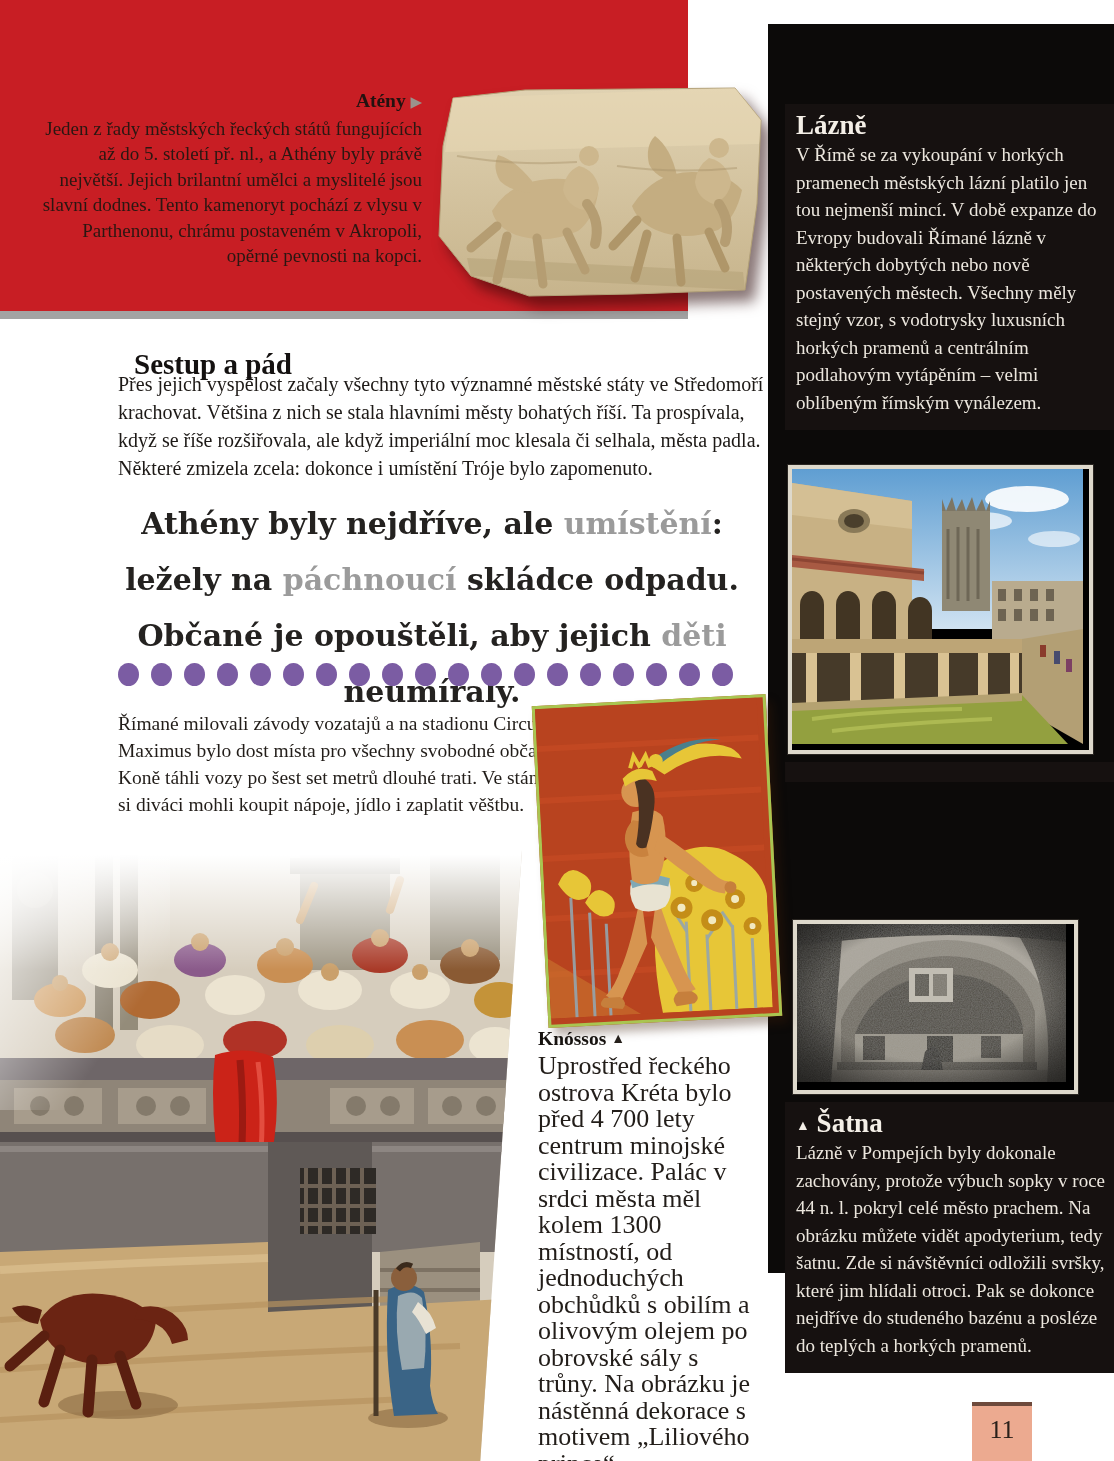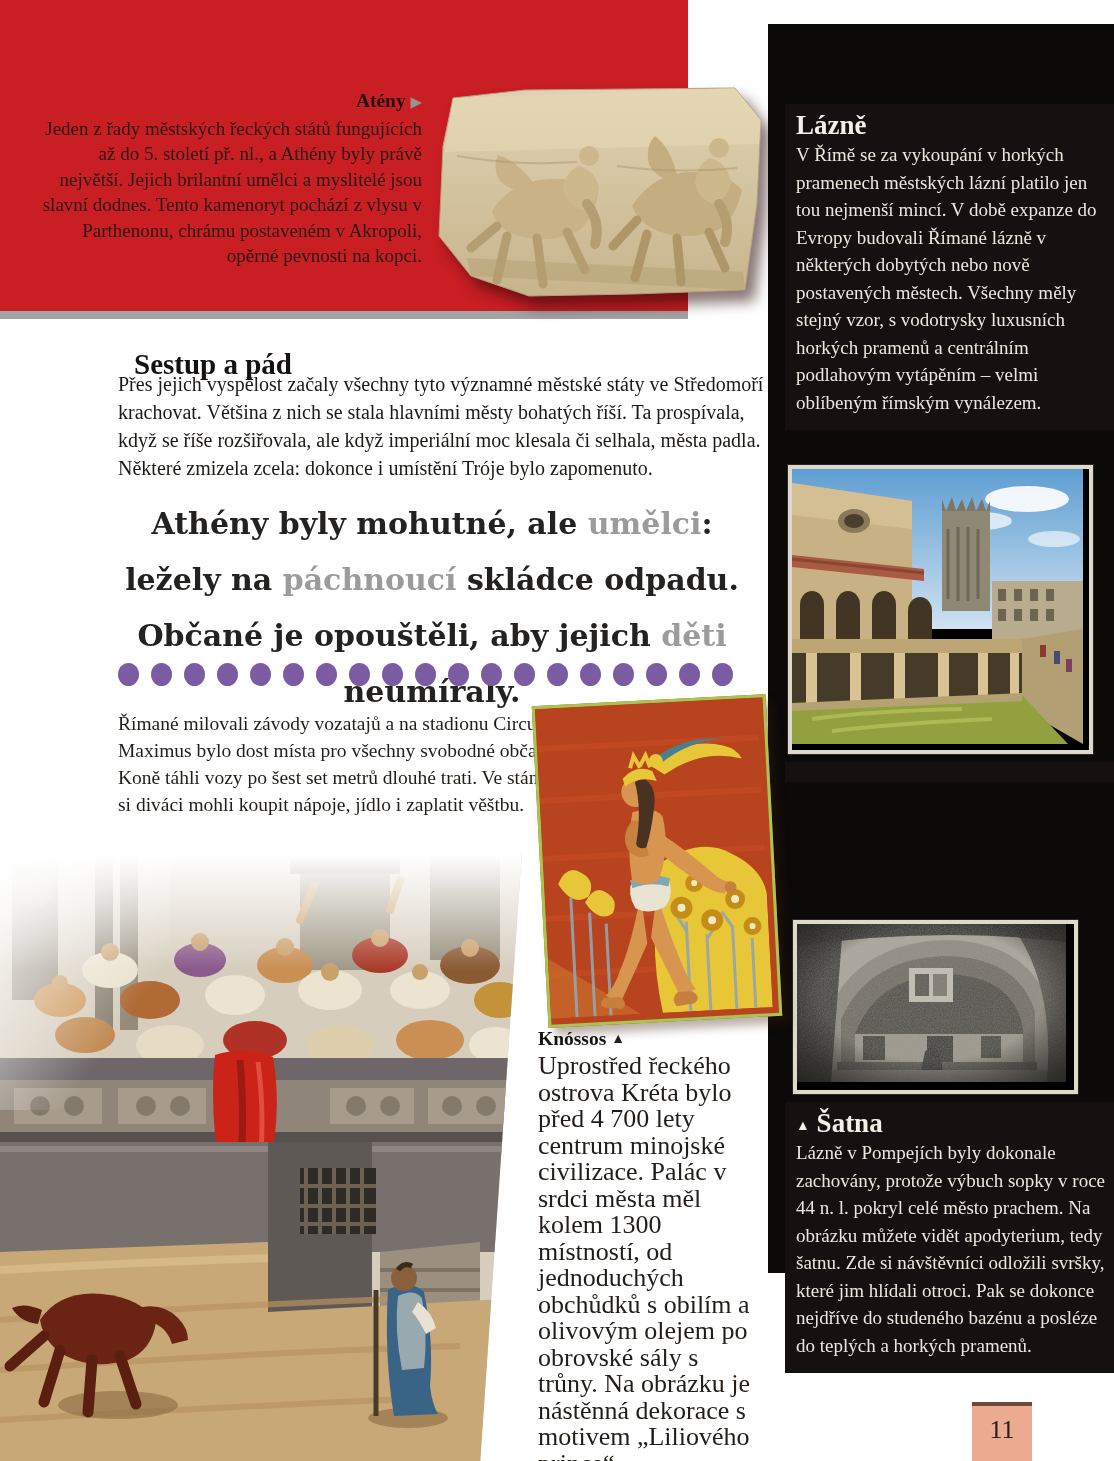--- a/index.html
+++ b/index.html
@@ -232,21 +232,21 @@
     </div>
 
     <div class="page-tab">
       <span class="page-num">11</span>
     </div>
   </div>
 
   <h2 class="sec-head">Sestup a pád</h2>
   <p class="sec-text">Přes jejich vyspělost začaly všechny tyto významné městské státy ve Středomoří krachovat. Většina z nich se stala hlavními městy bohatých říší. Ta prospívala, když se říše rozšiřovala, ale když imperiální moc klesala či selhala, města padla. Některé zmizela zcela: dokonce i umístění Tróje bylo zapomenuto.</p>
 
-  <div class="pull-quote"><span>Athény byly mohutné, ale </span><span class="q-gray">umělci</span><span>: ležely na </span><span class="q-gray">páchnoucí</span><span> skládce odpadu. Občané je opouštěli, aby jejich </span><span class="q-gray">děti</span><span> neumíraly.</span></div>
+  <div class="pull-quote"><span>Athény byly nejdříve, ale </span><span class="q-gray">umístění</span><span>: ležely na </span><span class="q-gray">páchnoucí</span><span> skládce odpadu. Občané je opouštěli, aby jejich </span><span class="q-gray">děti</span><span> neumíraly.</span></div>
 
   <div class="dots-row">
       <div class="dot" style="background: rgb(123, 92, 163);"></div>
       <div class="dot" style="background: rgb(123, 92, 163);"></div>
       <div class="dot" style="background: rgb(123, 92, 163);"></div>
       <div class="dot" style="background: rgb(123, 92, 163);"></div>
       <div class="dot" style="background: rgb(123, 92, 163);"></div>
       <div class="dot" style="background: rgb(123, 92, 163);"></div>
       <div class="dot" style="background: rgb(123, 92, 163);"></div>
       <div class="dot" style="background: rgb(123, 92, 163);"></div>

